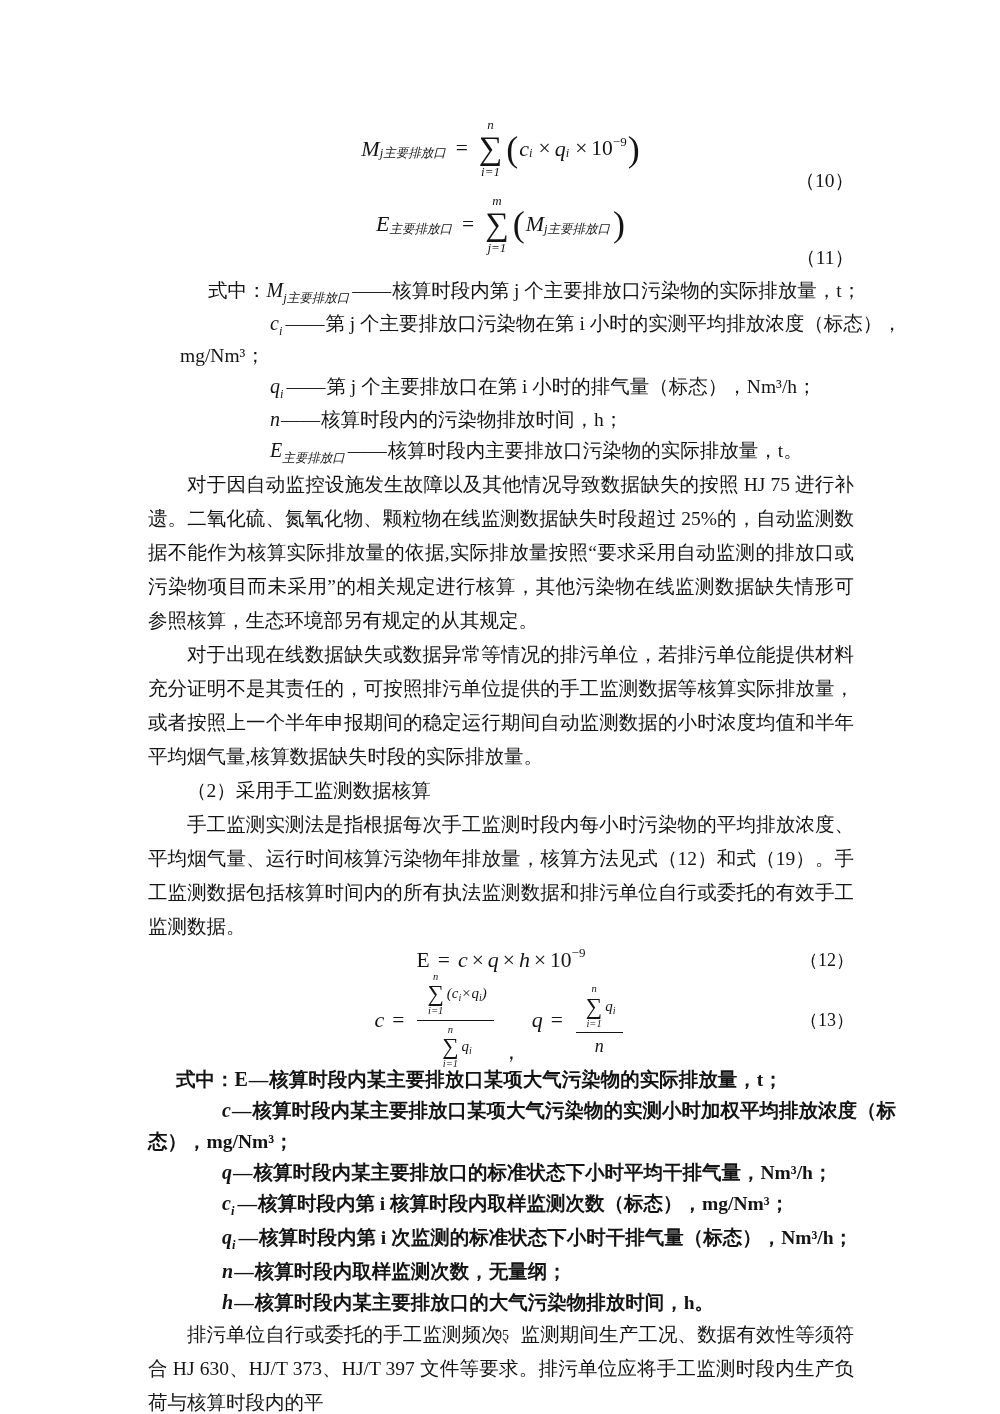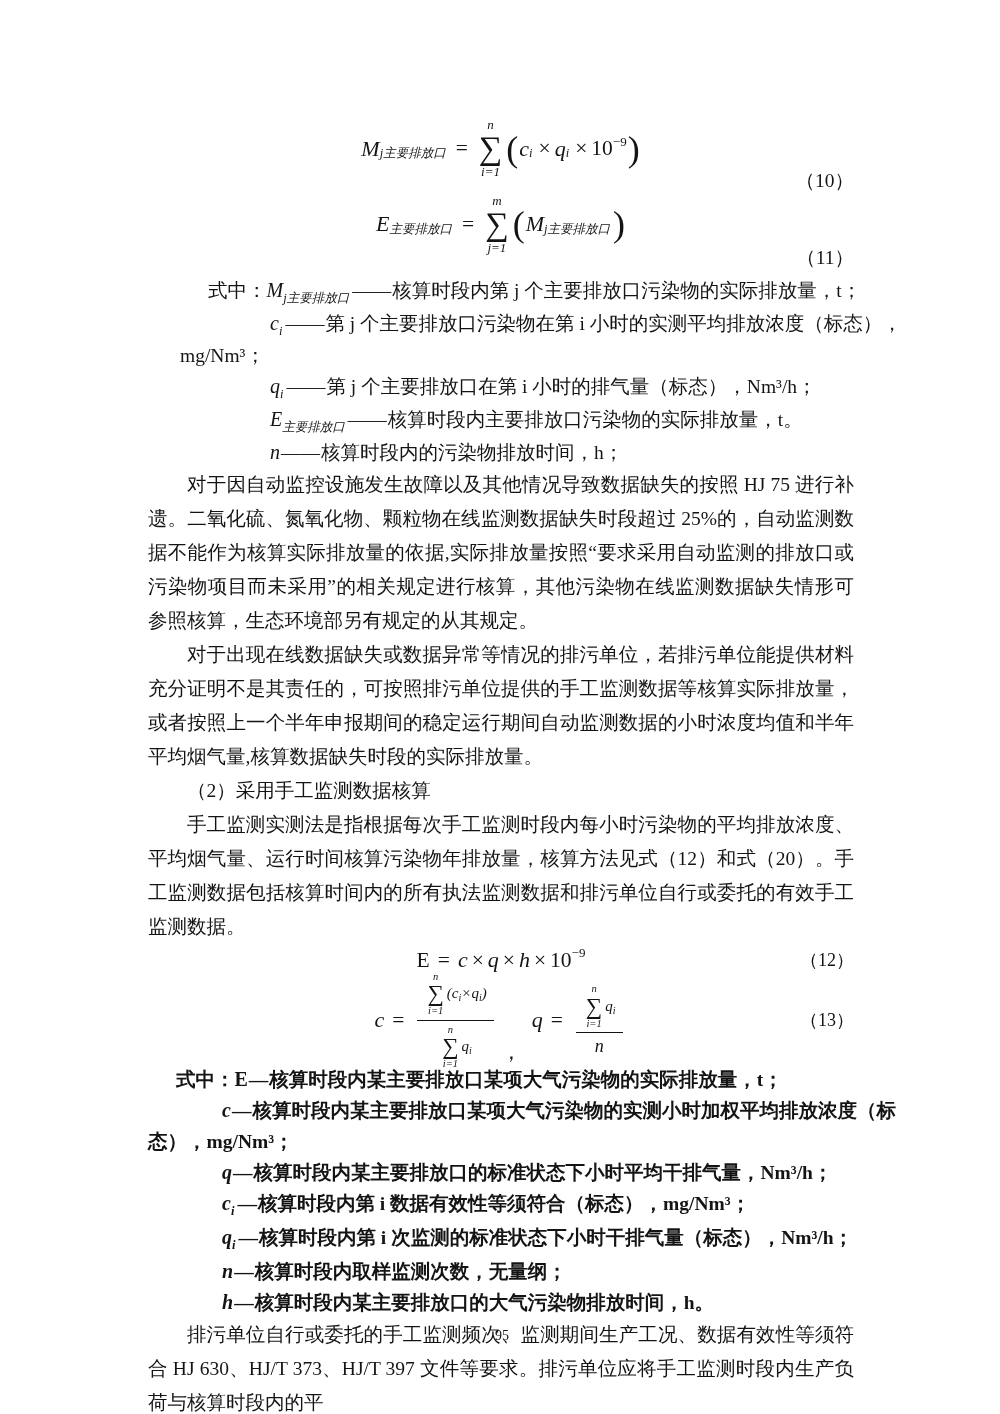--- a/index.html
+++ b/index.html
@@ -118,28 +118,28 @@
       <span class="bigparen">)</span>
     </span>
   </div>
   <div class="eq-label eq11-label">（11）</div>
 
   <div class="def-block1">
       <div class="def-line first"><span class="def-prefix">式中：</span><span class="mvar">M</span><span class="msub">j主要排放口</span><span class="def-dash">——</span><span class="def-text">核算时段内第 j 个主要排放口污染物的实际排放量，t；</span></div>
       <div class="def-line"><span class="mvar">c</span><span class="msub">i</span><span class="def-dash">——</span><span class="def-text">第 j 个主要排放口污染物在第 i 小时的实测平均排放浓度（标态），</span></div>
       <div class="def-line cont"><span class="def-text">mg/Nm³；</span></div>
       <div class="def-line"><span class="mvar">q</span><span class="msub">i</span><span class="def-dash">——</span><span class="def-text">第 j 个主要排放口在第 i 小时的排气量（标态），Nm³/h；</span></div>
+      <div class="def-line"><span class="mvar">n</span><span class="def-dash">——</span><span class="def-text">核算时段内的污染物排放时间，h；</span></div>
       <div class="def-line"><span class="mvar">E</span><span class="msub">主要排放口</span><span class="def-dash">——</span><span class="def-text">核算时段内主要排放口污染物的实际排放量，t。</span></div>
-      <div class="def-line"><span class="mvar">n</span><span class="def-dash">——</span><span class="def-text">核算时段内的污染物排放时间，h；</span></div>
     </div>
 
   <div class="para">对于因自动监控设施发生故障以及其他情况导致数据缺失的按照 HJ 75 进行补遗。二氧化硫、氮氧化物、颗粒物在线监测数据缺失时段超过 25%的，自动监测数据不能作为核算实际排放量的依据,实际排放量按照“要求采用自动监测的排放口或污染物项目而未采用”的相关规定进行核算，其他污染物在线监测数据缺失情形可参照核算，生态环境部另有规定的从其规定。</div>
   <div class="para">对于出现在线数据缺失或数据异常等情况的排污单位，若排污单位能提供材料充分证明不是其责任的，可按照排污单位提供的手工监测数据等核算实际排放量，或者按照上一个半年申报期间的稳定运行期间自动监测数据的小时浓度均值和半年平均烟气量,核算数据缺失时段的实际排放量。</div>
   <div class="heading-line">（2）采用手工监测数据核算</div>
-  <div class="para">手工监测实测法是指根据每次手工监测时段内每小时污染物的平均排放浓度、平均烟气量、运行时间核算污染物年排放量，核算方法见式（12）和式（20）。手工监测数据包括核算时间内的所有执法监测数据和排污单位自行或委托的有效手工监测数据。</div>
+  <div class="para">手工监测实测法是指根据每次手工监测时段内每小时污染物的平均排放浓度、平均烟气量、运行时间核算污染物年排放量，核算方法见式（12）和式（19）。手工监测数据包括核算时间内的所有执法监测数据和排污单位自行或委托的有效手工监测数据。</div>
 
   <div class="formula-row eq12-row">
     <span class="f-main">
       <span>E</span>
       <span class="mrel">=</span>
       <span class="mvar">c</span>
       <span class="mop">×</span>
       <span class="mvar">q</span>
       <span class="mop">×</span>
       <span class="mvar">h</span>
@@ -198,21 +198,21 @@
       </span>
     </span>
     <span class="eq-label-abs">（13）</span>
   </div>
 
   <div class="def-block2">
       <div class="def-line first"><span class="def-prefix">式中：</span><span class="mvar roman">E</span><span class="def-dash">—</span><span class="def-text">核算时段内某主要排放口某项大气污染物的实际排放量，t；</span></div>
       <div class="def-line"><span class="mvar">c</span><span class="def-dash">—</span><span class="def-text">核算时段内某主要排放口某项大气污染物的实测小时加权平均排放浓度（标</span></div>
       <div class="def-line cont"><span class="def-text">态），mg/Nm³；</span></div>
       <div class="def-line"><span class="mvar">q</span><span class="def-dash">—</span><span class="def-text">核算时段内某主要排放口的标准状态下小时平均干排气量，Nm³/h；</span></div>
-      <div class="def-line"><span class="mvar">c</span><span class="msub">i</span><span class="def-dash">—</span><span class="def-text">核算时段内第 i 数据有效性等须符合（标态），mg/Nm³；</span></div>
+      <div class="def-line"><span class="mvar">c</span><span class="msub">i</span><span class="def-dash">—</span><span class="def-text">核算时段内第 i 核算时段内取样监测次数（标态），mg/Nm³；</span></div>
       <div class="def-line"><span class="mvar">q</span><span class="msub">i</span><span class="def-dash">—</span><span class="def-text">核算时段内第 i 次监测的标准状态下小时干排气量（标态），Nm³/h；</span></div>
       <div class="def-line"><span class="mvar">n</span><span class="def-dash">—</span><span class="def-text">核算时段内取样监测次数，无量纲；</span></div>
       <div class="def-line"><span class="mvar">h</span><span class="def-dash">—</span><span class="def-text">核算时段内某主要排放口的大气污染物排放时间，h。</span></div>
     </div>
 
   <div class="para">排污单位自行或委托的手工监测频次、监测期间生产工况、数据有效性等须符合 HJ 630、HJ/T 373、HJ/T 397 文件等要求。排污单位应将手工监测时段内生产负荷与核算时段内的平</div>
 
   <div class="page-number">95</div>
 
 </div>

